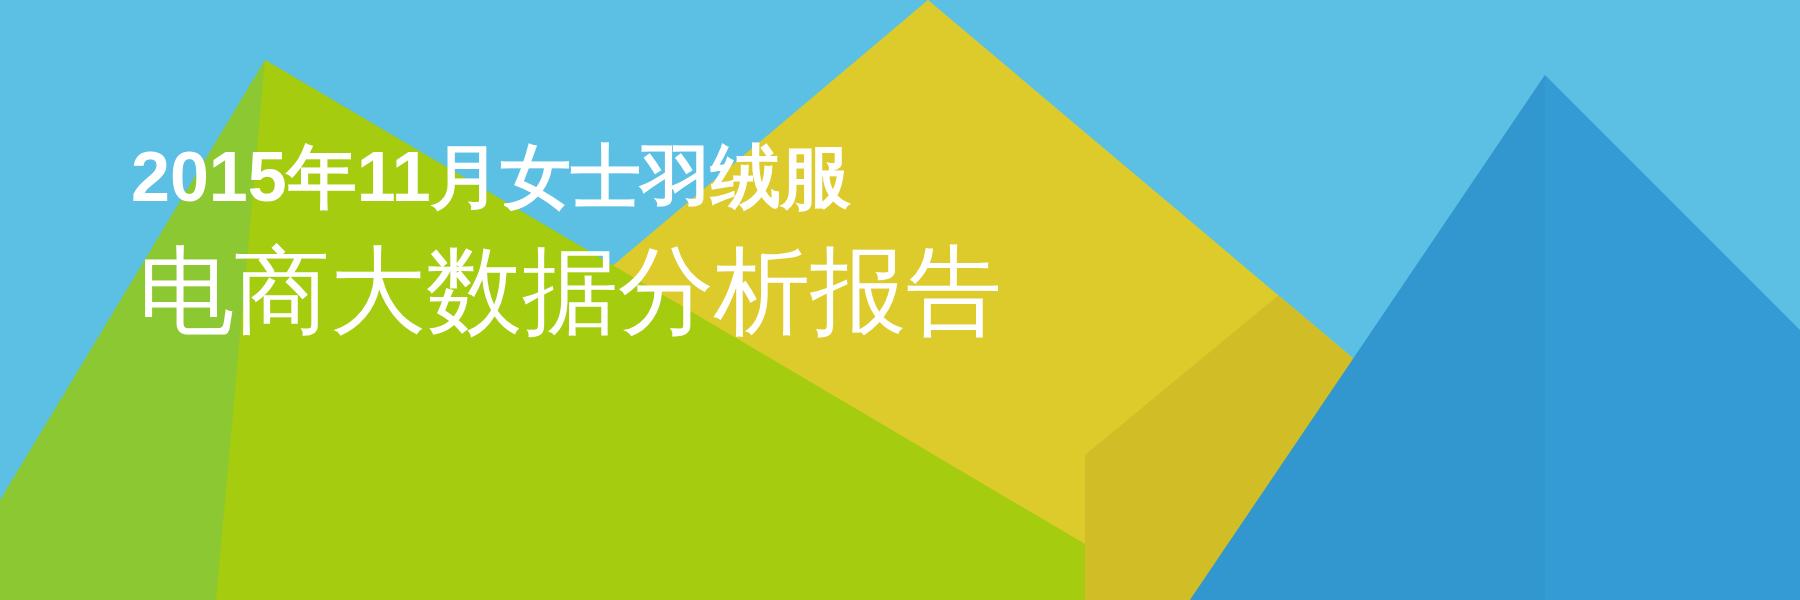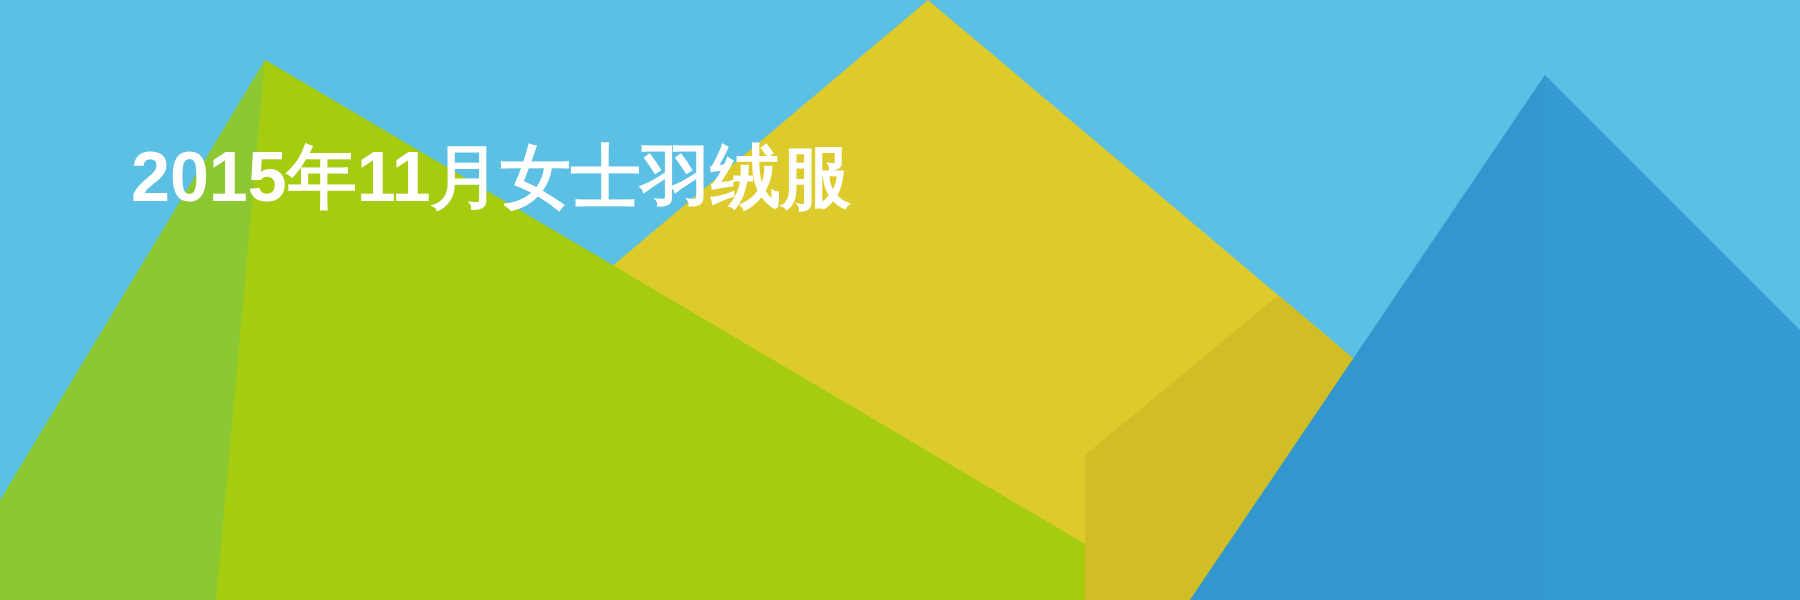--- a/index.html
+++ b/index.html
@@ -81,15 +81,16 @@
     <polygon points="1545,75 1800,330 1800,600 1085,600 1085,455" fill="#D1BE27" clip-path="url(#clipYellow)"></polygon>
 
     <polygon points="1545,75 1900,430 1900,600 1190,600" fill="#359BD4"></polygon>
 
     <polygon points="1545,75 1545,600 1190,600" fill="#3093C9" clip-path="url(#clipBlueTri)" opacity="0.55"></polygon>
 
   </svg>
 
   <div id="title-block">
     <div class="title-line" id="title-line-1">2015年11月女士羽绒服</div>
+    <div class="title-line" id="title-line-2">电商大数据分析报告</div>
   </div>
 
 </div>
 
 </body></html>

